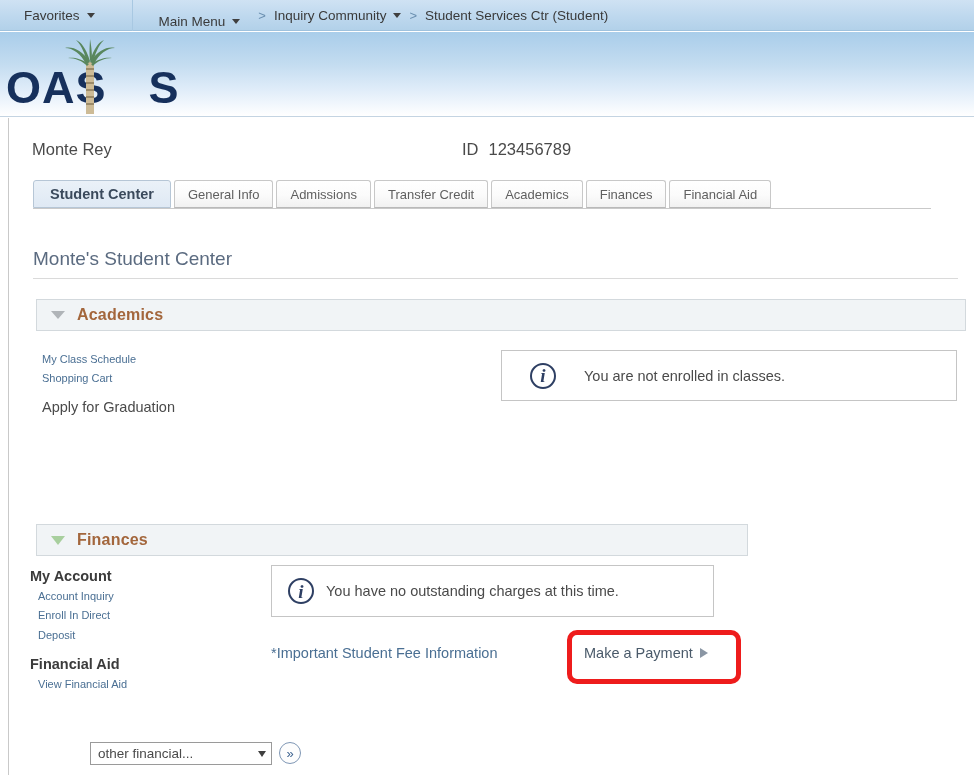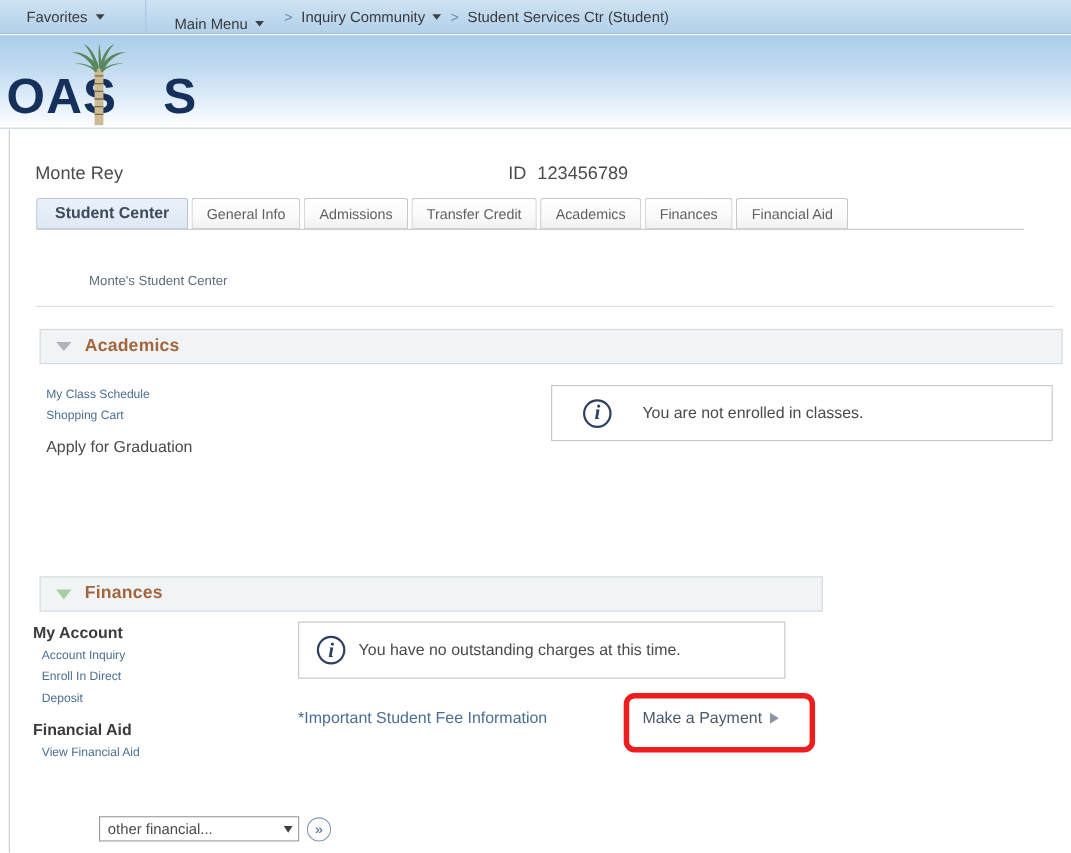--- a/index.html
+++ b/index.html
@@ -92,21 +92,21 @@
     width: 958px; height: 657px;
     border-left: 1px solid #c9c9c9;
     background: #fff;
   }
 
   .namerow {
     position: absolute;
     left: 32px; top: 140px;
     width: 900px; height: 28px;
     display: flex;
-    align-items: flex-end;
+    align-items: flex-start;
     font-size: 16.5px;
     color: #4a4a4a;
   }
   .namerow .student-name { width: 430px; }
   .namerow .id-label { color: #4a4a4a; margin-right: 10px; }
   .namerow .id-value { color: #4a4a4a; }
 
   
   .tabstrip {
     position: absolute;
@@ -142,23 +142,22 @@
     position: absolute;
     left: 33px; top: 208px;
     width: 898px; height: 1px;
     background: #c9c9c9;
   }
 
   
   .page-title {
     position: absolute;
     left: 33px; top: 248px;
-    font-size: 12px;
+    font-size: 19px;
     color: #5b6b80;
-    margin-left: 48px;
   }
   .title-rule {
     position: absolute;
     left: 33px; top: 278px;
     width: 925px; height: 1px;
     background: #dadada;
   }
 
   
   .sec-bar {
@@ -307,21 +306,20 @@
     border: 5px solid #ee1c1c;
     border-radius: 10px;
     pointer-events: none;
   }
 
   
   .dd-wrap {
     position: absolute;
     left: 43px; top: 742px;
     display: flex;
-    align-items: center;
     padding-left: 47px;
   }
   .dd {
     width: 182px; height: 23px;
     border: 1px solid #9a9a9a;
     background: #ffffff;
     display: flex;
     align-items: center;
     justify-content: space-between;
     padding: 0 5px 0 7px;

